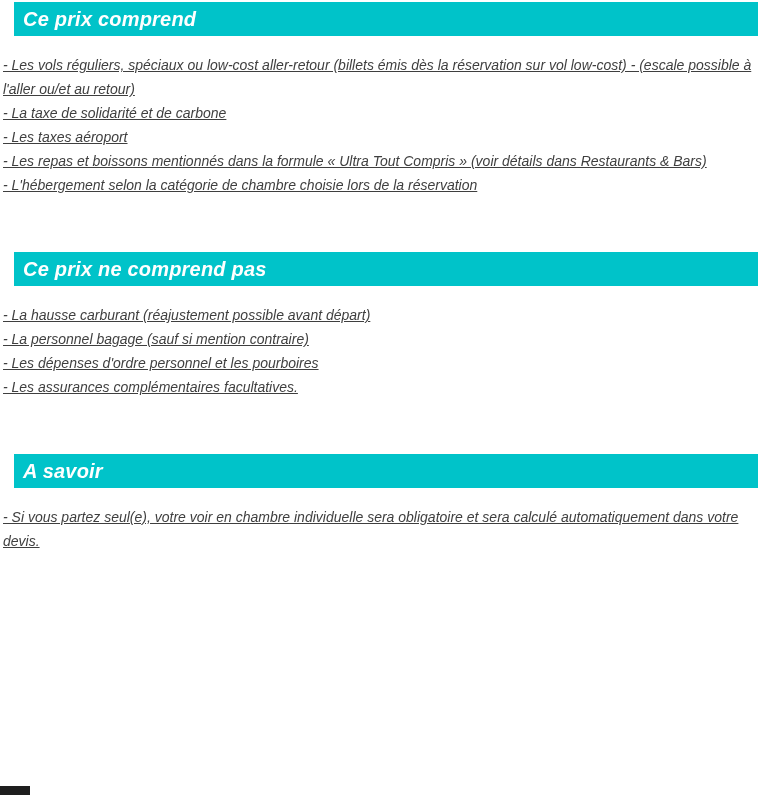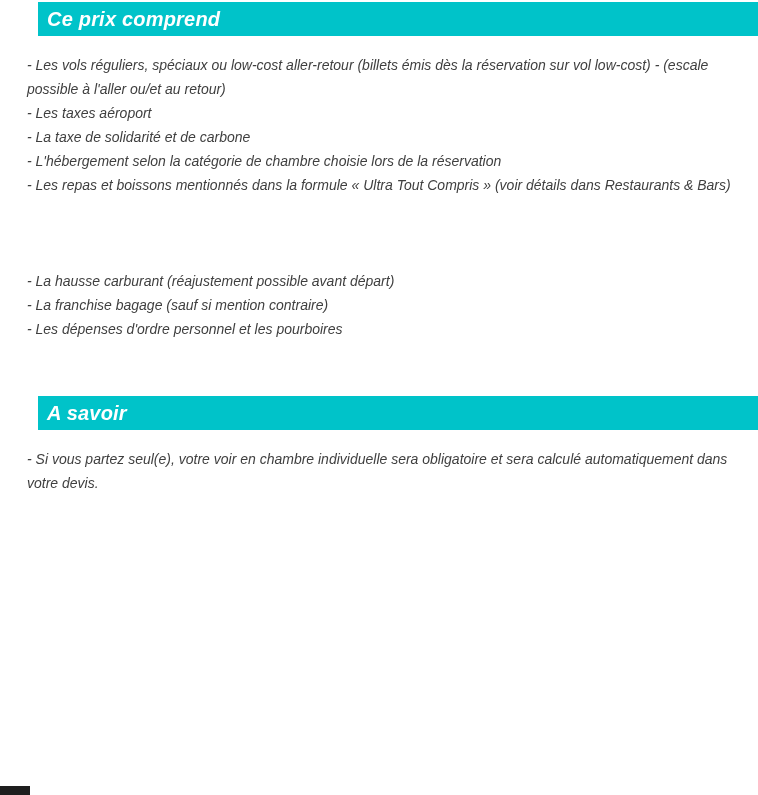--- a/index.html
+++ b/index.html
@@ -10,36 +10,36 @@
   body {
     width: 758px;
     height: 795px;
     position: relative;
     font-family: "Liberation Sans", sans-serif;
     color: #3f3f3f;
     overflow: hidden;
   }
   .section {
     margin-bottom: 55px;
-    padding-left: 24px;
   }
   .section-header {
     margin: 2px 0 0 14px;
     background: #00c3c9;
     color: #ffffff;
     font-style: italic;
     font-weight: bold;
     font-size: 20px;
     line-height: 34px;
     height: 34px;
     padding: 0 10px 0 9px;
     letter-spacing: 0.2px;
   }
   .section-body {
     padding: 17px 4px 0 3px;
+    text-decoration: underline;
   }
   .section-body p {
     margin: 0;
     font-style: italic;
     font-size: 14px;
     line-height: 24px;
     color: #3f3f3f;
   }
   .bottom-fragment {
     position: absolute;
@@ -50,32 +50,34 @@
     background: #1e1e1e;
   }
 </style>
 </head>
 <body>
 
 <div class="section">
   <h2 class="section-header">Ce prix comprend</h2>
   <div class="section-body">
     <p>- Les vols réguliers,  spéciaux ou low-cost aller-retour (billets émis dès la réservation sur vol low-cost) - (escale possible à l'aller ou/et au retour)</p>
+    <p>- La taxe de solidarité et de carbone</p>
     <p>- Les taxes aéroport</p>
-    <p>- La taxe de solidarité et de carbone</p>
+    <p>- Les repas et boissons mentionnés dans la formule « Ultra Tout Compris » (voir détails dans Restaurants &amp; Bars)</p>
     <p>- L'hébergement selon la catégorie de chambre choisie lors de la réservation</p>
-    <p>- Les repas et boissons mentionnés dans la formule « Ultra Tout Compris » (voir détails dans Restaurants &amp; Bars)</p>
   </div>
 </div>
 
 <div class="section">
+  <h2 class="section-header">Ce prix ne comprend pas</h2>
   <div class="section-body">
     <p>- La hausse carburant (réajustement possible avant départ)</p>
-    <p>- La franchise bagage (sauf si mention contraire)</p>
+    <p>- La personnel bagage (sauf si mention contraire)</p>
     <p>- Les dépenses d'ordre personnel et les pourboires</p>
+    <p>- Les assurances complémentaires facultatives.</p>
   </div>
 </div>
 
 <div class="section">
   <h2 class="section-header">A savoir</h2>
   <div class="section-body">
     <p>- Si vous partez seul(e), votre voir en chambre individuelle sera obligatoire et sera calculé automatiquement dans votre devis.</p>
   </div>
 </div>
 

